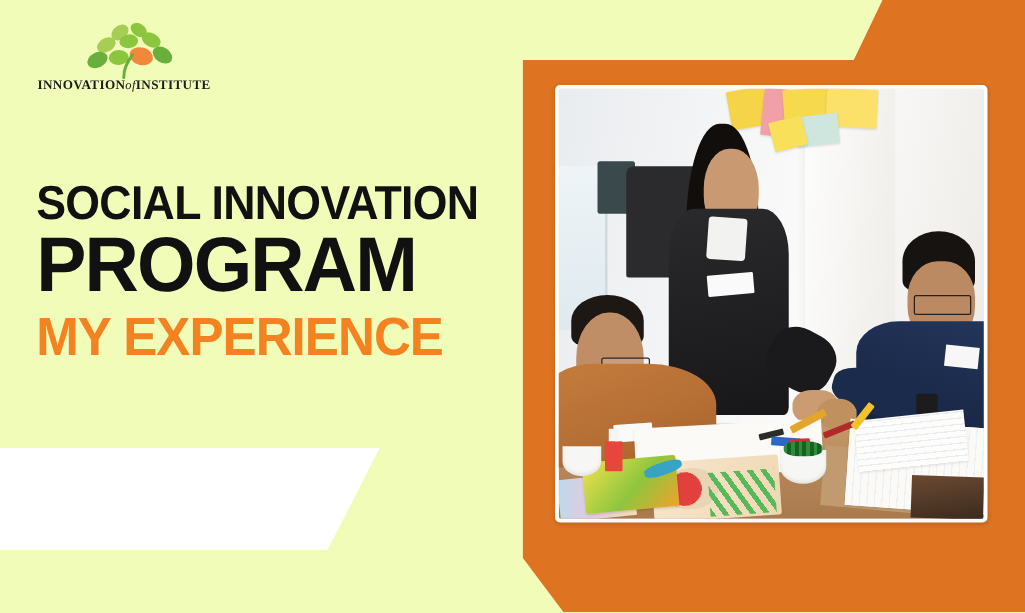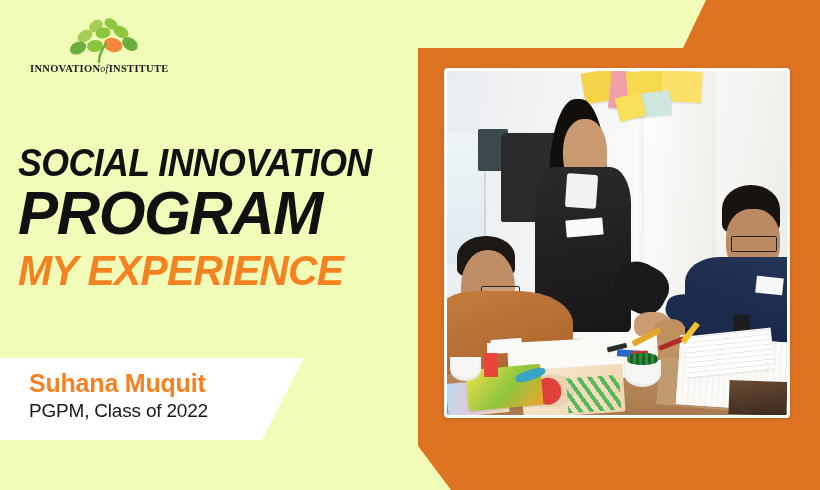--- a/index.html
+++ b/index.html
@@ -134,21 +134,21 @@
     font-size:49px;line-height:49px;color:#101010;letter-spacing:-0.5px;margin-top:-4px;
   }
   .logo-sub{
     font-family:"Liberation Serif", serif;
     font-size:10.5px;font-weight:bold;letter-spacing:.3px;color:#1a1a1a;
     margin-top:1px;
   }
   .logo-sub i{font-weight:normal;font-size:10px;}
 
   
-  .headline{position:absolute;left:18px;top:143px;font-style:italic;}
+  .headline{position:absolute;left:29px;top:143px;}
   .h-l1{
     font-family:"Liberation Sans", sans-serif;
     font-weight:bold;font-size:38px;line-height:40px;letter-spacing:-0.6px;
     color:#111111;transform:scaleX(.94);transform-origin:left center;white-space:nowrap;
   }
   .h-l2{
     font-family:"Liberation Sans", sans-serif;
     font-weight:bold;font-size:62px;line-height:64px;letter-spacing:-1.5px;
     color:#111111;transform:scaleX(.97);transform-origin:left center;white-space:nowrap;
     margin-top:-2px;
@@ -271,17 +271,15 @@
     </div>
   </div>
 
   <div class="headline">
     <div class="h-l1">SOCIAL INNOVATION</div>
     <div class="h-l2">PROGRAM</div>
     <div class="h-l3">MY EXPERIENCE</div>
   </div>
 
   <div class="author-banner">
-    <div class="author-name">Suhana Muquit</div>
-    <div class="author-meta">PGPM, Class of 2022</div>
   </div>
 
 </div>
 
 </body></html>

